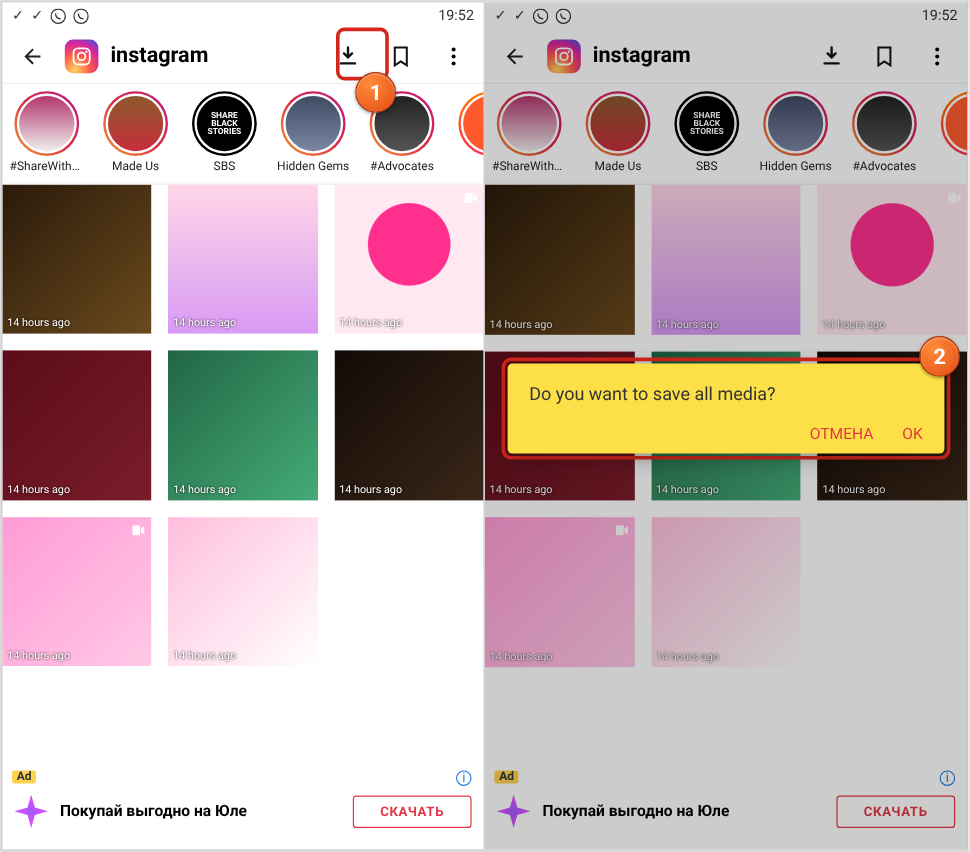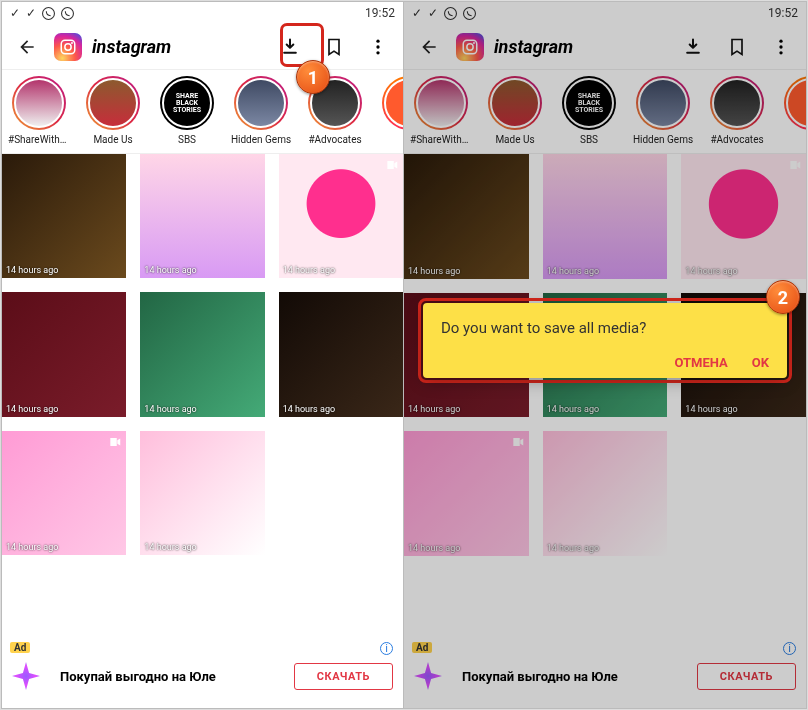--- a/index.html
+++ b/index.html
@@ -42,21 +42,21 @@
   
   .appbar {
     height: 46px;
     display: flex;
     align-items: center;
     gap: 10px;
     padding: 0 8px;
     background: #fff;
     border-bottom: 1px solid #eee;
   }
-  .appbar .title { font-weight: bold; font-size: 18px; flex: 0 0 auto; font-style: italic; }
+  .appbar .title { font-weight: bold; font-size: 18px; flex: 0 0 auto; }
   .appbar .spacer { flex: 1; }
   .icon-btn {
     width: 34px; height: 34px;
     display:flex; align-items:center; justify-content:center;
     border-radius:4px;
     cursor:pointer;
   }
   .ig-logo {
     width: 28px; height: 28px;
     border-radius: 7px;
@@ -139,21 +139,21 @@
   .tile.c6{background:linear-gradient(135deg,#120a06,#3a2718);}
   .tile.c7{background:linear-gradient(135deg,#ff9bd5,#ffc8e6);}
   .tile.c8{background:linear-gradient(135deg,#ffbedc,#ffffff);}
   .tile.empty{background:transparent;}
 
   
   .ad {
     margin-top:auto;
     display:flex;
     align-items:center;
-    gap:20px;
+    gap:10px;
     padding: 8px 10px 18px 10px;
     position:relative;
   }
   .ad .ad-badge {
     position:absolute; top:-12px; left:8px;
     background:#ffd24d; color:#333;
     font-size:10px; font-weight:bold;
     padding:0 4px; border-radius:2px;
   }
   .ad .info-i {
@@ -192,21 +192,21 @@
     padding:2px;
   }
   .dialog {
     background:#fde047;
     border-radius:4px;
     padding: 16px 18px 8px 18px;
     box-shadow:0 4px 16px rgba(0,0,0,.3);
   }
   .dialog .msg { font-size:15px; color:#333; margin-bottom:18px; }
   .dialog .actions { display:flex; justify-content:flex-end; gap:24px; }
-  .dialog .actions span { color:#e23744; font-weight:bold; font-size:13px; cursor:pointer; }
+  .dialog .actions span { color:#e23744; font-weight:normal; font-size:13px; cursor:pointer; }
 
   svg { display:block; }
 </style>
 </head>
 <body>
 
 <div class="panels">
 
 <div class="panel">
 

